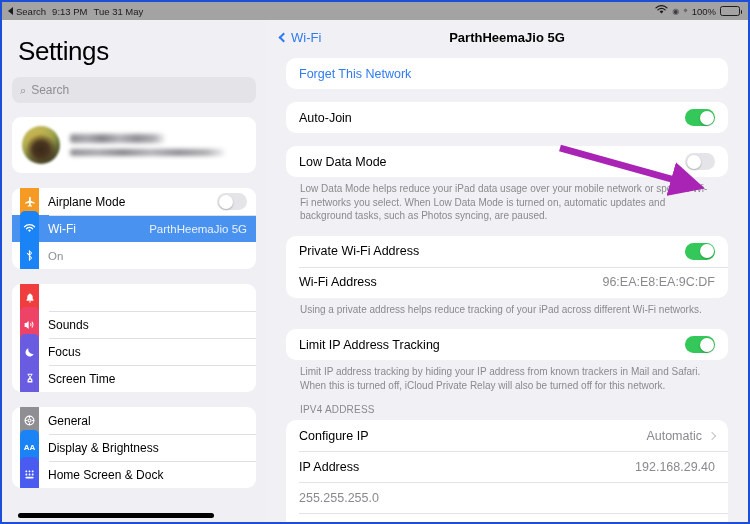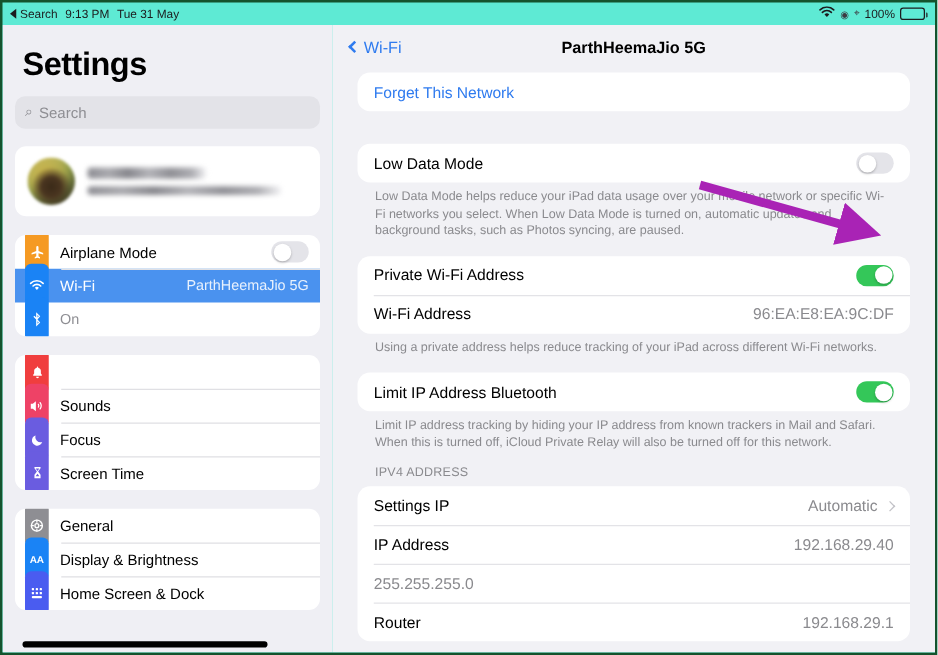--- a/index.html
+++ b/index.html
@@ -5,22 +5,22 @@
   * { box-sizing: border-box; margin: 0; padding: 0; }
   html, body {
     width: 750px; height: 524px;
     font-family: "Liberation Sans", sans-serif;
     background: #ffffff;
     overflow: hidden;
   }
   .frame {
     position: relative;
     width: 750px; height: 524px;
-    border: 2px solid #14532d;
-    background: #5eead4;
+    border: 2px solid #1d4ed8;
+    background: #a3a3a3;
     overflow: hidden;
   }
 
   
   .statusbar {
     position: absolute; top: 0; left: 0; right: 0; height: 18px;
     display: flex; align-items: center;
     padding: 0 8px 0 6px;
     font-size: 9.5px; color: #1c1c1e;
     z-index: 30;
@@ -52,21 +52,21 @@
 
   
   .sidebar {
     width: 264px; height: 100%;
     background: #efeff4;
     padding: 0 10px;
     overflow: hidden;
     position: relative;
   }
   .settings-title {
-    font-size: 26px; font-weight: bold; color: #000;
+    font-size: 26px; font-weight: normal; color: #000;
     padding: 16px 4px 10px 6px; letter-spacing: -0.4px;
   }
   .search-box {
     height: 26px; background: #e3e3e8; border-radius: 8px;
     display: flex; align-items: center; gap: 5px;
     padding: 0 8px; margin-bottom: 14px;
   }
   .search-glyph { color: #8e8e93; font-size: 11px; line-height: 1; }
   .search-placeholder { color: #8e8e93; font-size: 12px; }
 
@@ -365,20 +365,28 @@
       <div class="main-scroll">
 
         <div class="mcard">
           <div class="mrow link">
             <span class="mlabel">Forget This Network</span>
           </div>
         </div>
 
         <div class="mgap"></div>
 
+        <div class="mcard">
+          <div class="mrow">
+            <span class="mlabel">Auto-Join</span>
+            <span class="toggle on">
+                <span class="knob"></span>
+              </span>
+          </div>
+        </div>
 
         <div class="mgap"></div>
 
         <div class="mcard">
           <div class="mrow">
             <span class="mlabel">Low Data Mode</span>
             <span class="toggle">
                 <span class="knob"></span>
               </span>
           </div>
@@ -398,33 +406,33 @@
             <span class="mlabel">Wi-Fi Address</span>
             <span class="mvalue">96:EA:E8:EA:9C:DF</span>
           </div>
         </div>
         <div class="footnote">Using a private address helps reduce tracking of your iPad across different Wi-Fi networks.</div>
 
         <div class="mgap"></div>
 
         <div class="mcard">
           <div class="mrow">
-            <span class="mlabel">Limit IP Address Bluetooth</span>
+            <span class="mlabel">Limit IP Address Tracking</span>
             <span class="toggle on">
                 <span class="knob"></span>
               </span>
           </div>
         </div>
         <div class="footnote">Limit IP address tracking by hiding your IP address from known trackers in Mail and Safari. When this is turned off, iCloud Private Relay will also be turned off for this network.</div>
 
         <div class="group-header">IPV4 ADDRESS</div>
 
         <div class="mcard">
           <div class="mrow">
-            <span class="mlabel">Settings IP</span>
+            <span class="mlabel">Configure IP</span>
             <span class="mvalue">Automatic</span>
             <span class="chev-right"></span>
           </div>
           <div class="mrow">
             <span class="mlabel">IP Address</span>
             <span class="mvalue">192.168.29.40</span>
           </div>
           <div class="mrow">
             <span class="mvalue">255.255.255.0</span>
           </div>

